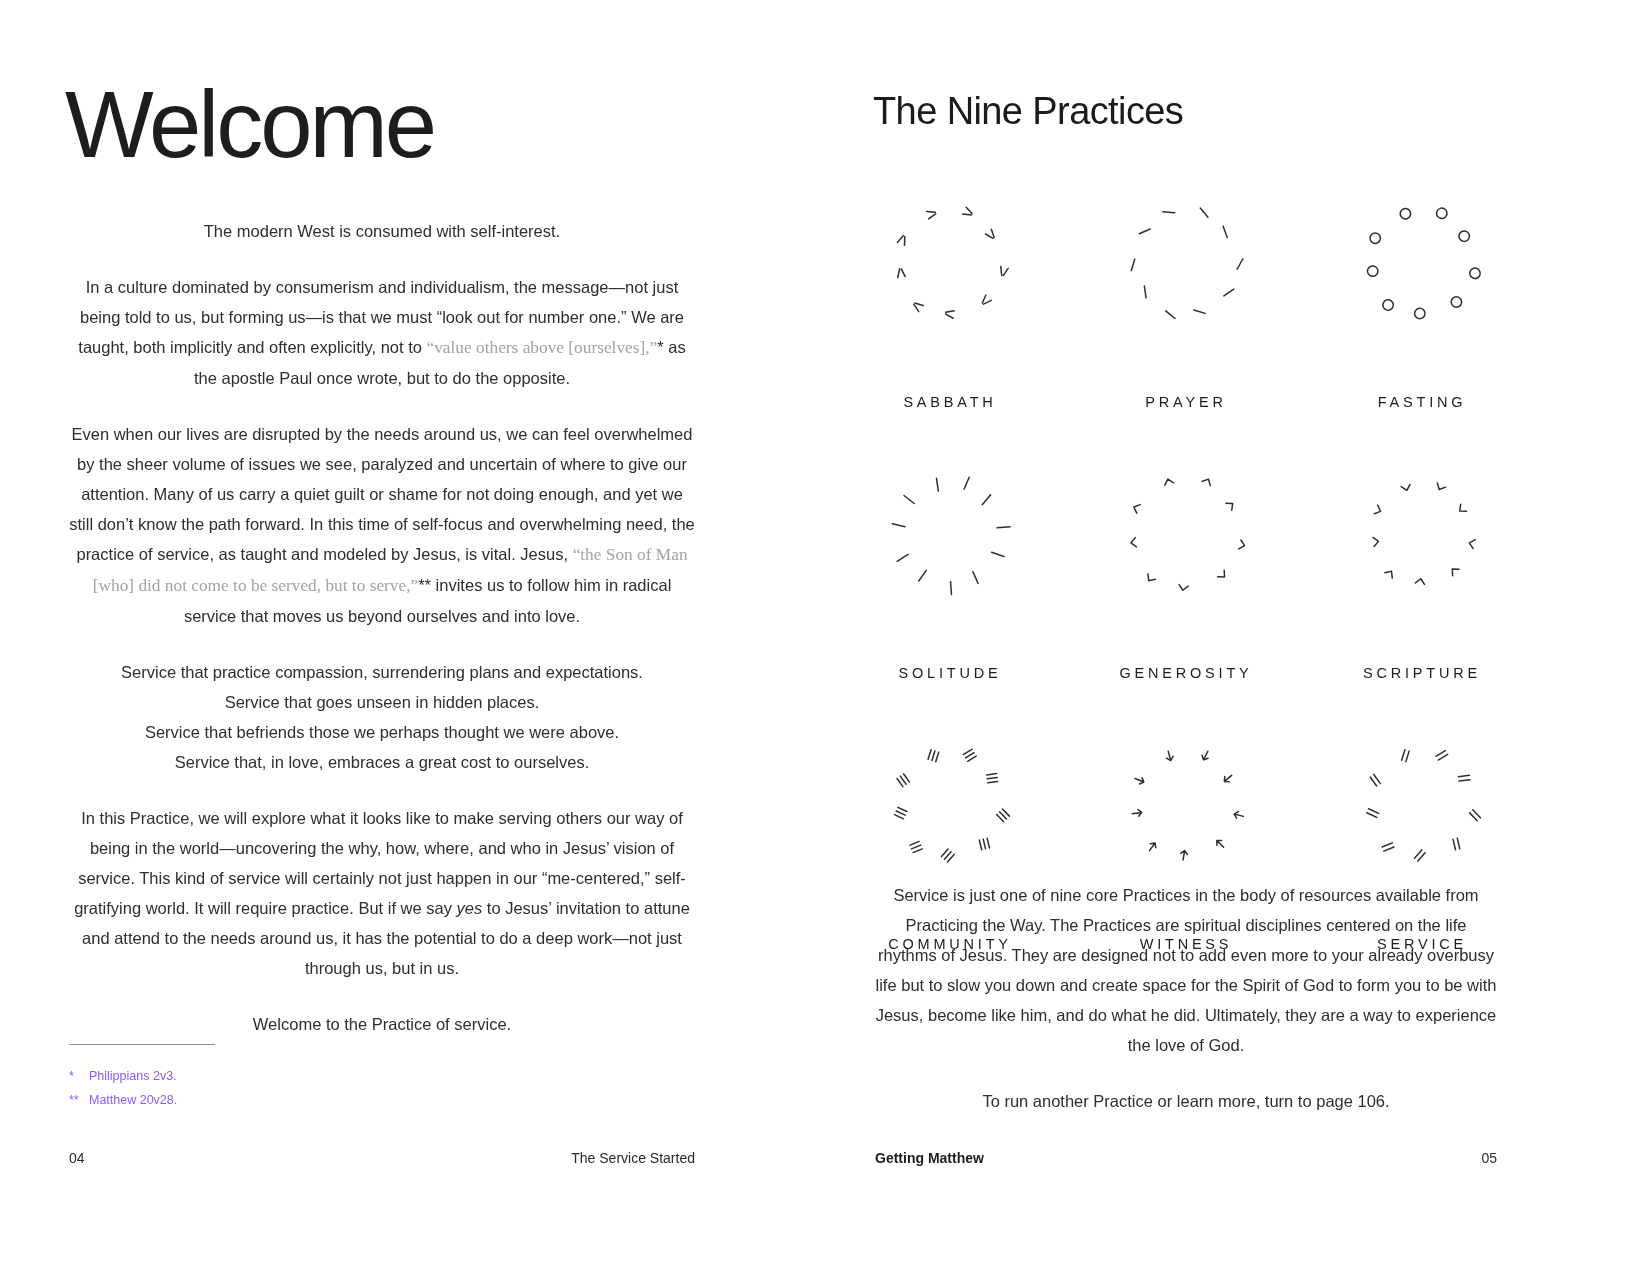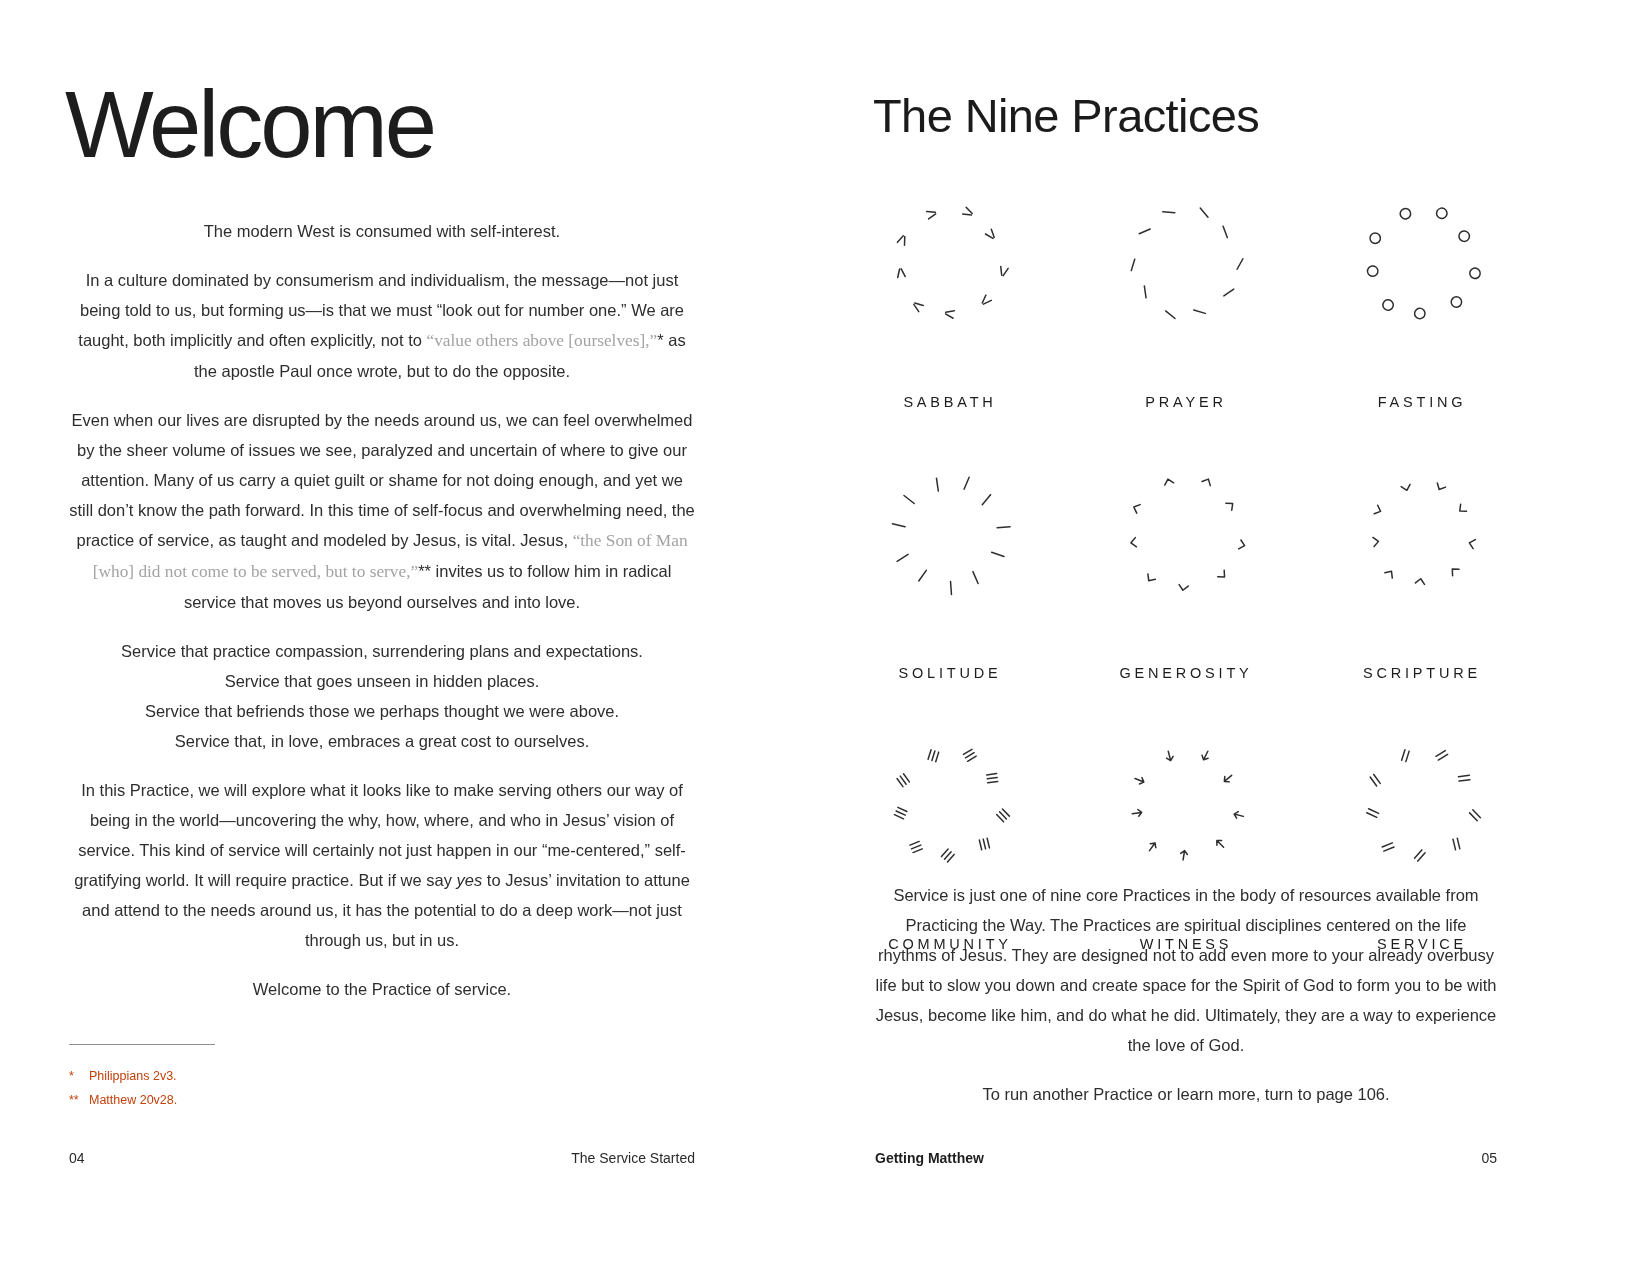--- a/index.html
+++ b/index.html
@@ -5,35 +5,35 @@
   *{margin:0;padding:0;box-sizing:border-box;}
   html,body{width:1646px;height:1271px;background:#ffffff;overflow:hidden;
     font-family:"Liberation Sans",sans-serif;color:#2e2e2e;}
   .spread{position:relative;width:1460px;height:1271px;background:#ffffff;}
   .page{position:absolute;top:0;height:100%;}
   .page-left{left:69px;width:626px;}
   .page-right{left:875px;width:622px;}
 
   .title-welcome{position:absolute;top:78px;left:-4px;font-size:94px;font-weight:400;
     letter-spacing:-3px;line-height:1;color:#1d1d1d;}
-  .title-nine{position:absolute;top:92px;left:-2px;font-size:47px;font-weight:500;
+  .title-nine{position:absolute;top:92px;left:-2px;font-size:38px;font-weight:500;
     letter-spacing:-0.6px;line-height:1;color:#1b1b1b;}
 
   .body-copy{position:absolute;left:0;font-size:16.5px;line-height:30px;color:#2e2e2e;}
   .body-copy p{font-weight:400;text-align:center;}
-  .body-copy p + p{margin-top:19px;}
+  .body-copy p + p{margin-top:26px;}
   #left-paragraphs{top:216px;width:626px;}
   #right-paragraphs{top:880px;width:622px;}
   .sp-n{color:#2e2e2e;}
   .sp-q{font-family:"Liberation Serif",serif;color:#a3a3a3;font-size:1.05em;}
   .sp-i{font-style:italic;}
 
   .footnote-block{position:absolute;top:1044px;left:0;}
   .footnote-rule{width:146px;height:1px;background:#8f8f8f;margin-bottom:19px;}
-  .footnote{font-size:12.5px;line-height:24px;color:#c2410c;}
+  .footnote{font-size:12.5px;line-height:24px;color:#8b5cf6;}
   .fn-marker{display:inline-block;min-width:20px;}
 
   .page-footer{position:absolute;top:1150px;left:0;width:100%;display:flex;
     justify-content:space-between;align-items:baseline;font-size:14px;color:#2a2a2a;gap:36px;}
   .footer-bold{font-weight:700;color:#1d1d1d;}
 
   .practices-grid{position:absolute;top:193px;left:0;width:100%;display:grid;
     grid-template-columns:repeat(3,150px);justify-content:space-between;row-gap:54px;}
   .practice{display:flex;flex-direction:column;align-items:center;gap:48px;}
   .practice-icon{width:140px;height:140px;}

